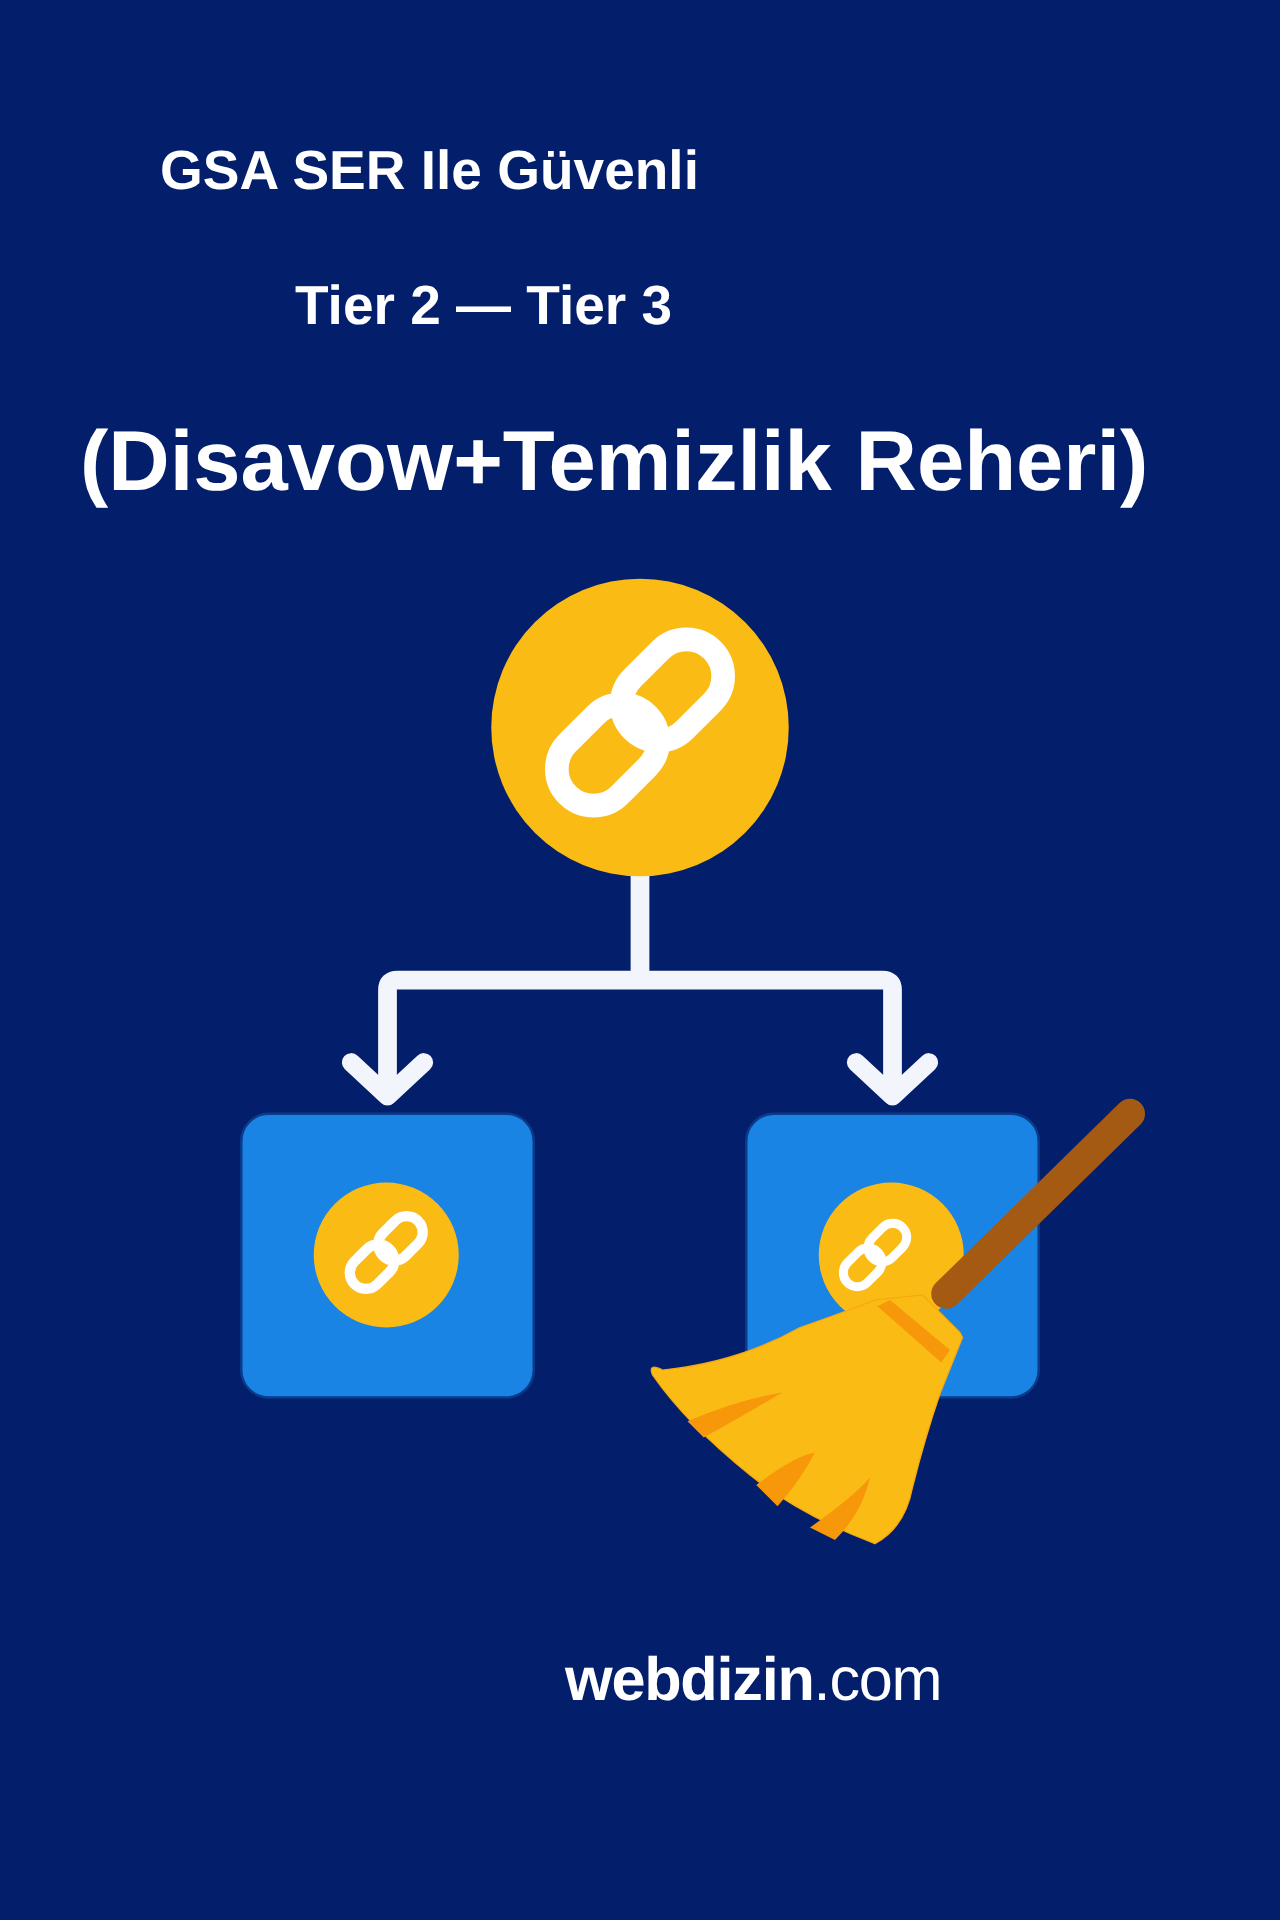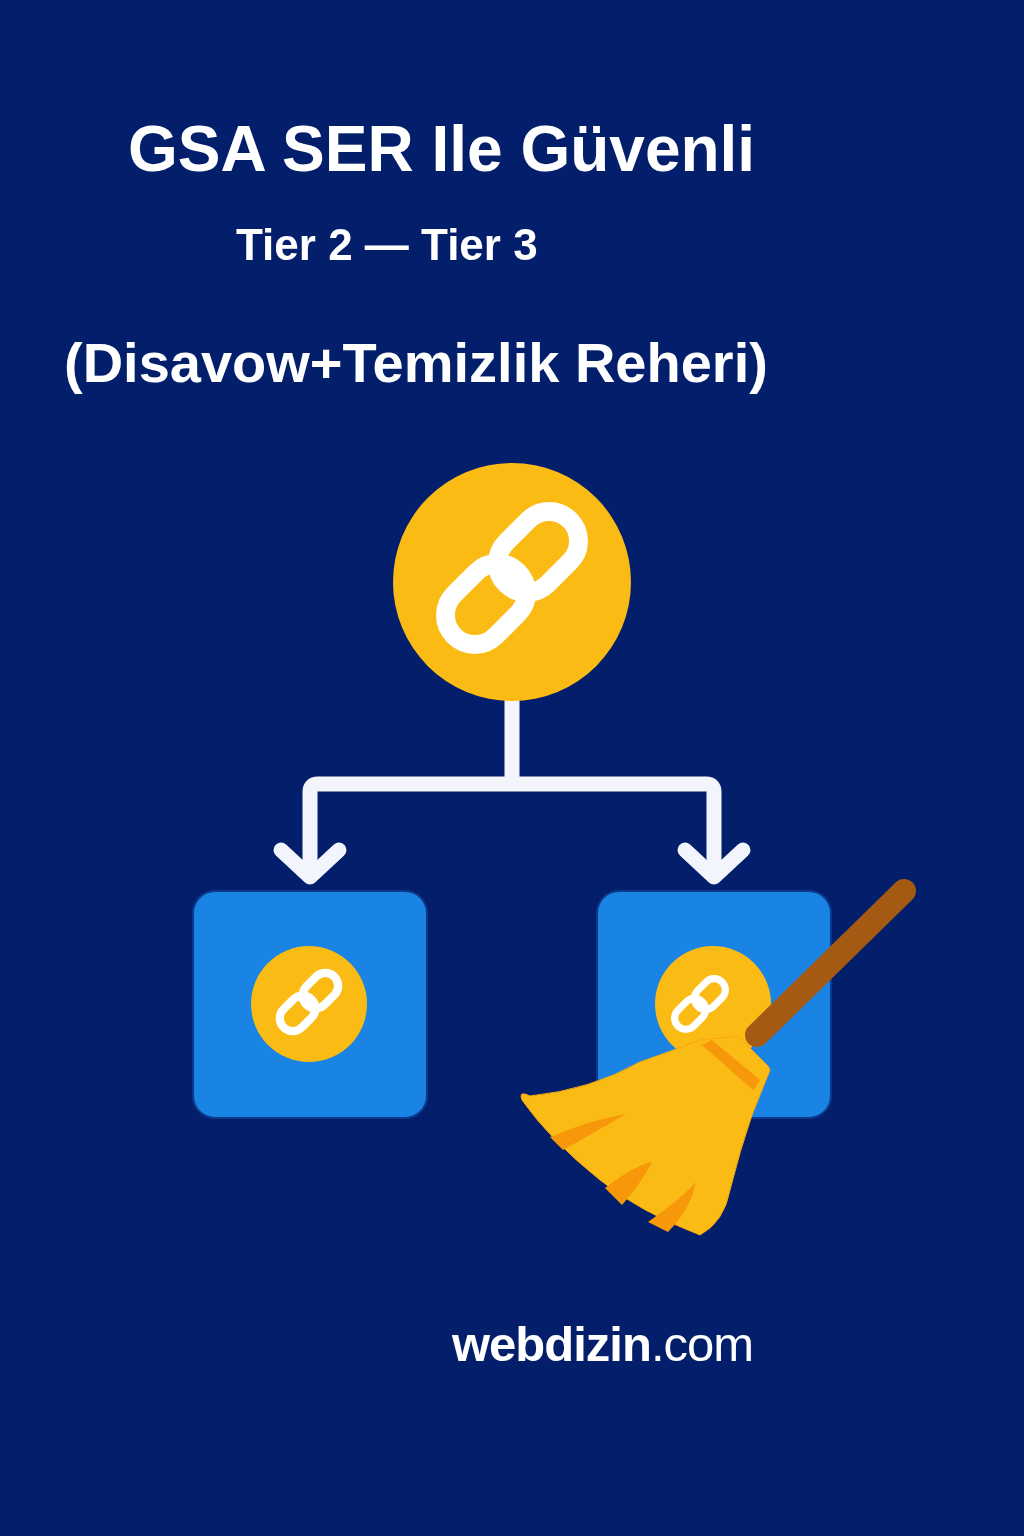--- a/index.html
+++ b/index.html
@@ -7,23 +7,23 @@
       width: 1024px; height: 1536px;
       background: #031e6b;
       position: relative; overflow: hidden;
       font-family: "Liberation Sans", "DejaVu Sans", sans-serif;
     }
     .title-line {
       position: absolute; left: 0; width: 1024px;
       color: #ffffff; font-weight: 700; white-space: nowrap;
       letter-spacing: 0px;
     }
-    #t1 { top: 112px; left: 128px; font-size: 64px; width: auto; }
+    #t1 { top: 112px; left: 128px; font-size: 44px; width: auto; }
     #t2 { top: 220px; left: 236px; font-size: 44px; width: auto; }
-    #t3 { top: 330px; left: 64px; font-size: 56px; width: auto; }
+    #t3 { top: 330px; left: 64px; font-size: 68px; width: auto; }
     .footer {
       position: absolute; left: 452px; top: 1316px;
       color: #ffffff; font-size: 49px; white-space: nowrap;
       letter-spacing: -1px;
     }
     .footer .bold { font-weight: 700; }
     .footer .reg { font-weight: 400; }
     svg.diagram { position: absolute; left: 0; top: 0; }
   </style>
 </head>

